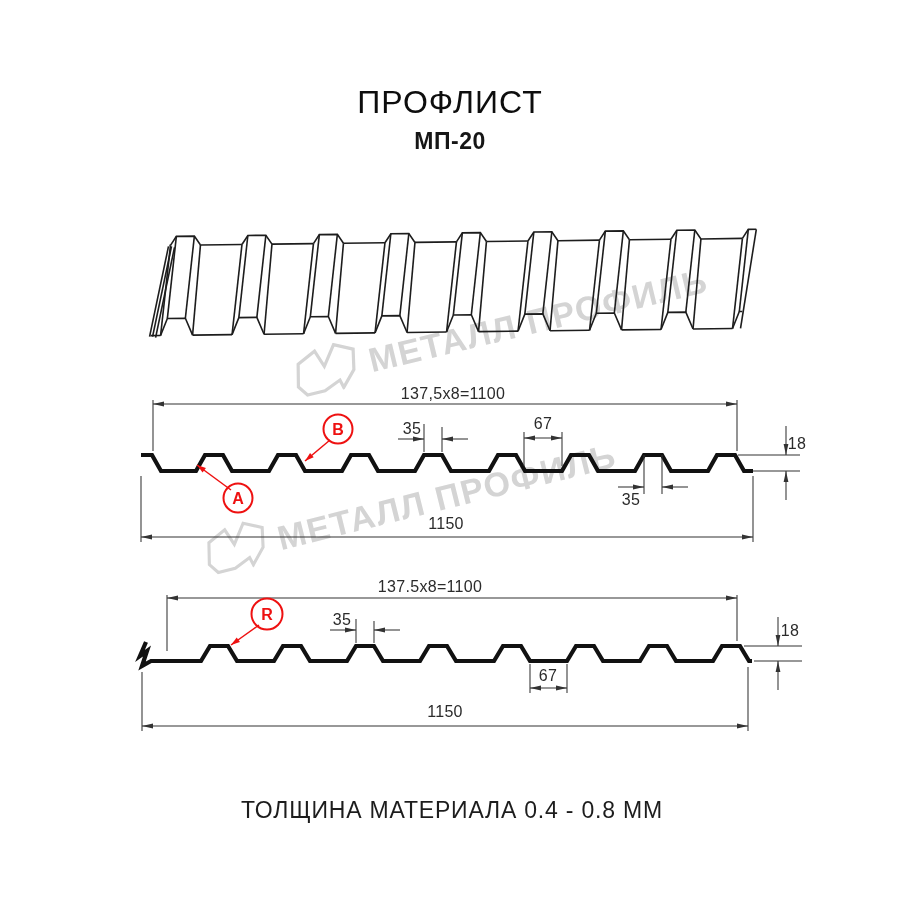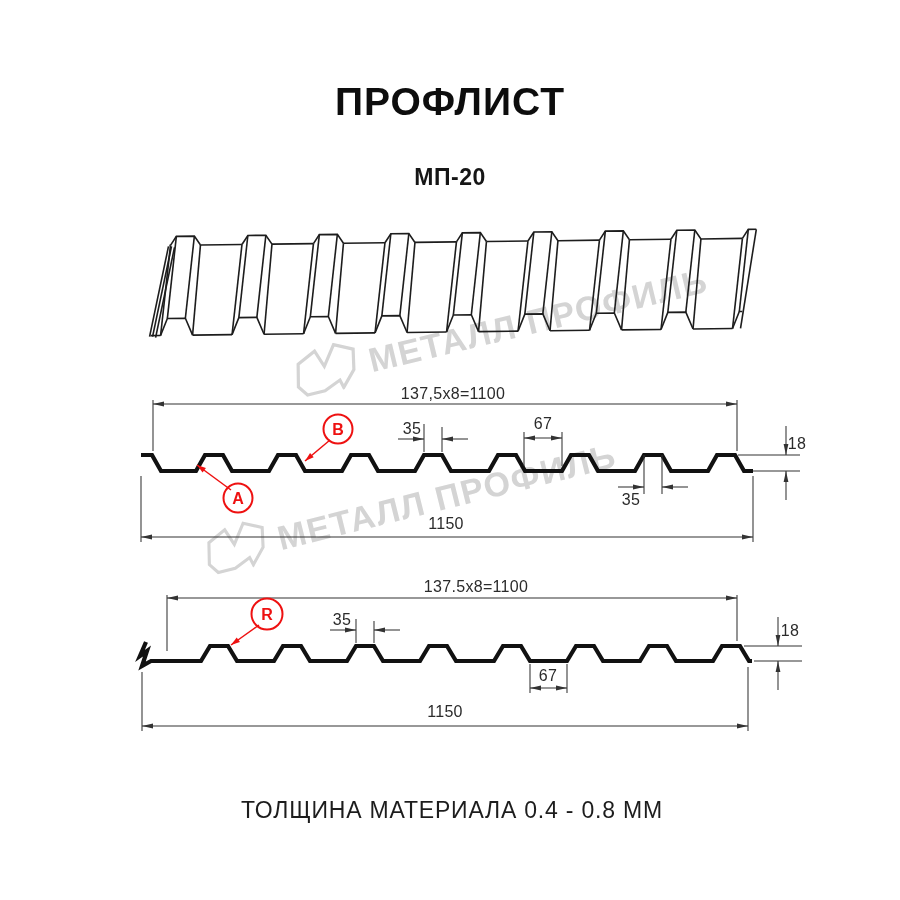--- a/index.html
+++ b/index.html
@@ -1,20 +1,20 @@
 <!DOCTYPE html>
 <html><head>
 <meta charset="utf-8">
 <style>
   html,body{margin:0;padding:0;background:#fff;}
   #stage{position:relative;width:900px;height:900px;background:#fff;overflow:hidden;
          font-family:"Liberation Sans", sans-serif;}
   .txt{position:absolute;transform:translate(-50%,-50%);white-space:nowrap;color:#1a1a1a;}
-  #t-title{left:450px;top:102px;font-size:39px;font-weight:700;letter-spacing:1px;color:#0d0d0d;}
-  #t-subtitle{left:450px;top:141px;font-size:23px;font-weight:600;letter-spacing:.5px;color:#161616;margin-top:36px;}
+  #t-title{left:450px;top:102px;font-size:32px;font-weight:400;letter-spacing:1px;color:#0d0d0d;}
+  #t-subtitle{left:450px;top:141px;font-size:23px;font-weight:600;letter-spacing:.5px;color:#161616;}
   #t-footer{left:452px;top:810px;font-size:23px;font-weight:400;letter-spacing:.8px;color:#1d1d1d;}
   .dim{position:absolute;transform:translate(-50%,-50%);font-size:16px;color:#2b2b2b;
        letter-spacing:.3px;white-space:nowrap;z-index:3;text-align:center;}
   .badge{position:absolute;transform:translate(-50%,-50%);width:27px;height:27px;border:2.6px solid #ee1111;
          border-radius:50%;display:flex;align-items:center;justify-content:center;
          font-size:16px;font-weight:bold;color:#ee1111;z-index:4;background:transparent;}
   .wm{position:absolute;display:flex;align-items:center;gap:9px;z-index:1;}
   .wm-text{font-size:34px;font-weight:bold;letter-spacing:1.5px;white-space:nowrap;}
   #wm1{left:291px;top:345px;transform:rotate(-13.5deg);transform-origin:35px 24px;}
   #wm2{left:202px;top:523px;transform:rotate(-14deg);transform-origin:34px 24px;}
@@ -195,20 +195,20 @@
 
   <div class="dim" style="left:453px;top:394px">137,5x8=1100</div>
   <div class="dim" style="left:412px;top:429px">35</div>
   <div class="dim" style="left:543px;top:424px">67</div>
   <div class="dim" style="left:797px;top:444px">18</div>
   <div class="dim" style="left:631px;top:500px">35</div>
   <div class="dim" style="left:446px;top:524px">1150</div>
   <div class="badge" style="left:238px;top:498px">A</div>
   <div class="badge" style="left:338px;top:429px">B</div>
 
-  <div class="dim" style="left:476px;top:587px">137.5x8=1100</div>
+  <div class="dim" style="left:430px;top:587px">137.5x8=1100</div>
   <div class="dim" style="left:342px;top:620px">35</div>
   <div class="dim" style="left:548px;top:676px">67</div>
   <div class="dim" style="left:790px;top:631px">18</div>
   <div class="dim" style="left:445px;top:712px">1150</div>
   <div class="badge" style="left:267px;top:614px;width:29px;height:29px">R</div>
 
 </div>
 
 </body></html>

